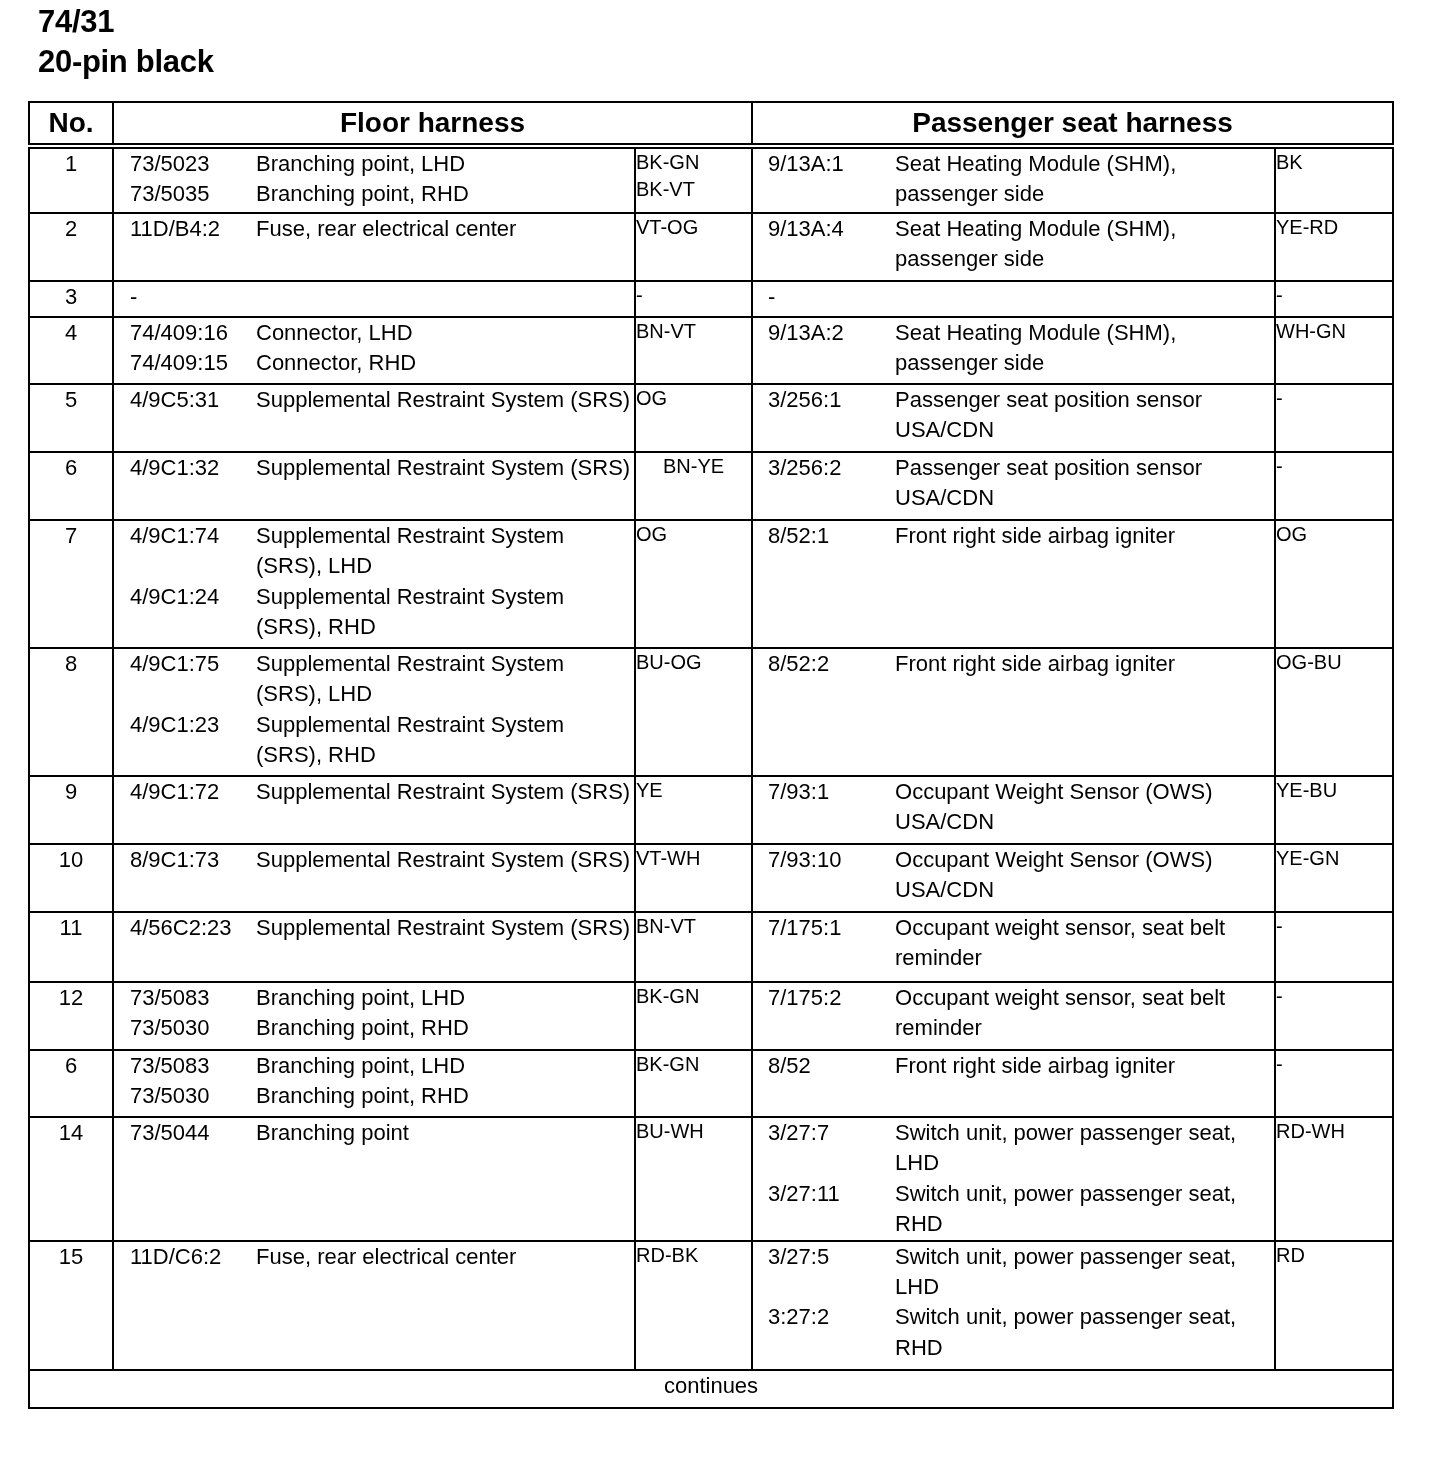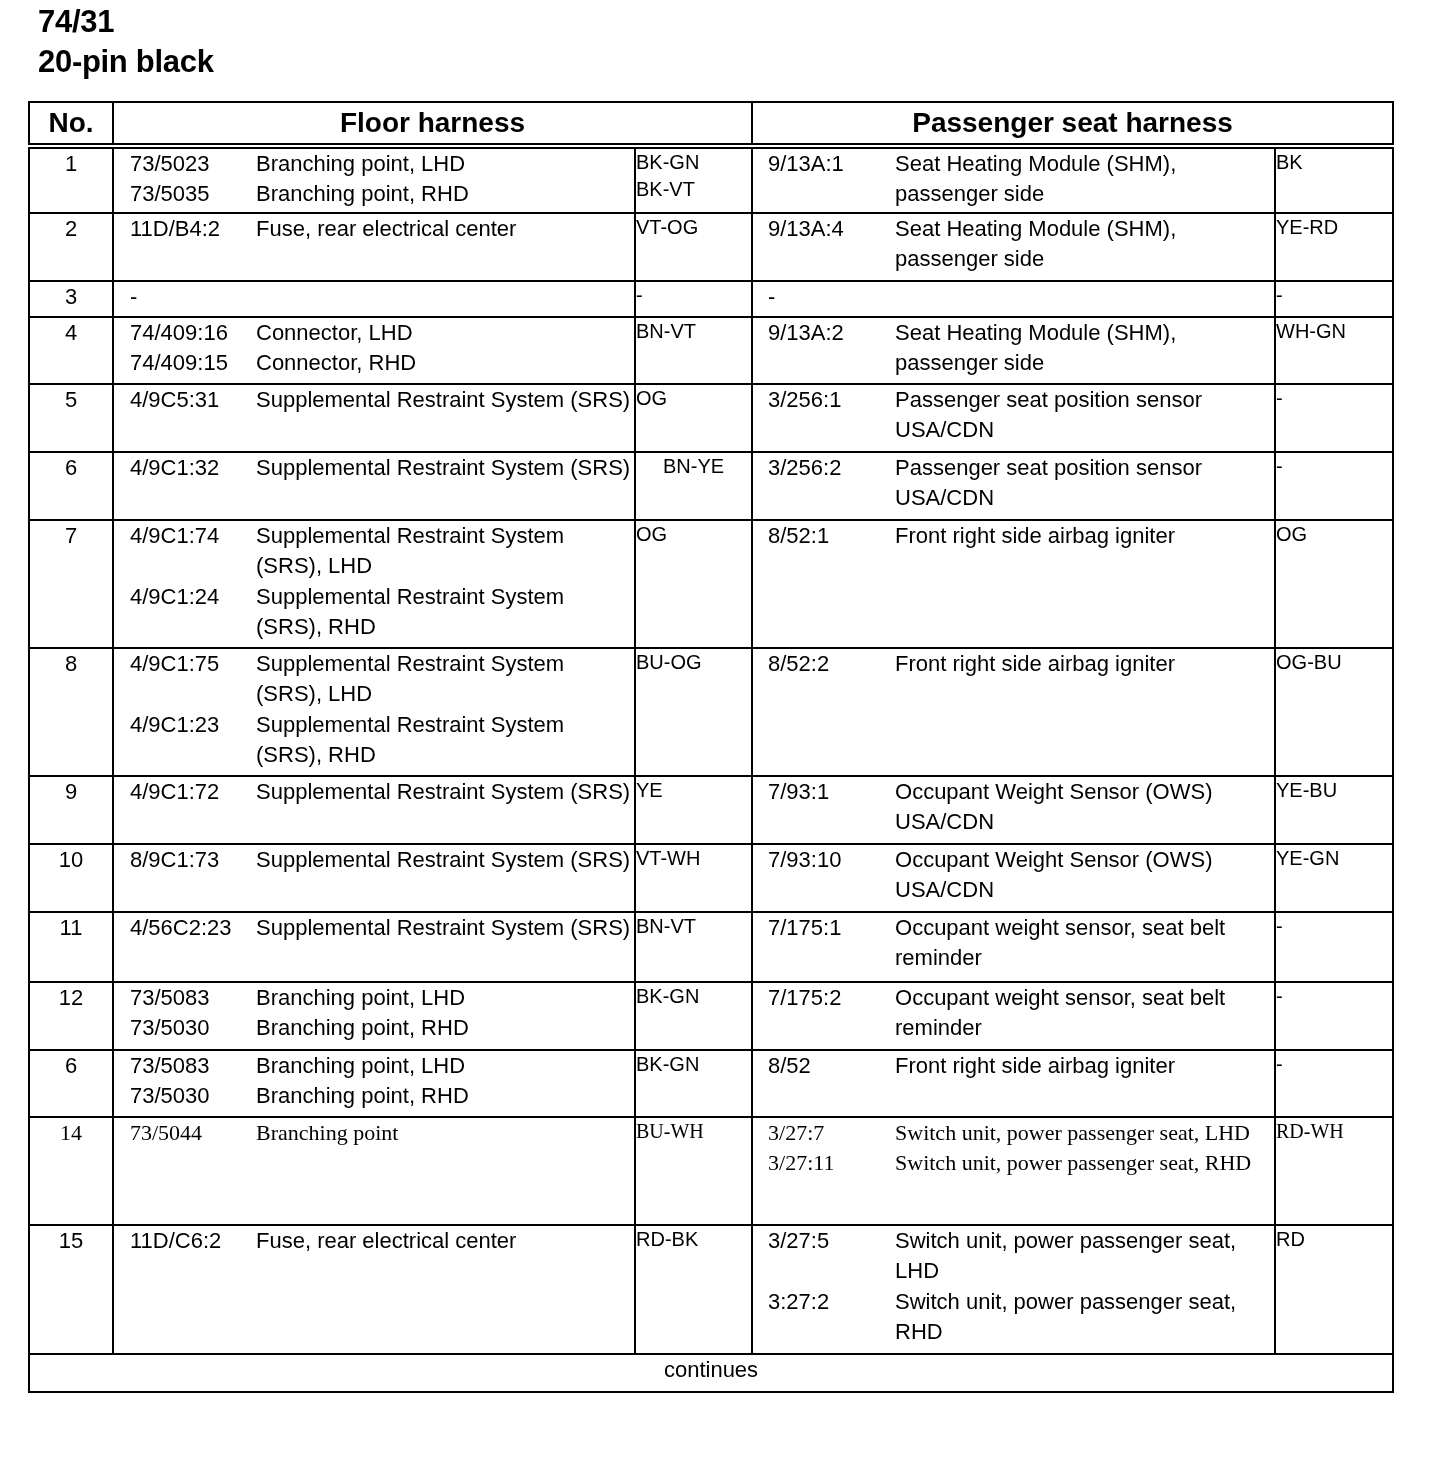--- a/index.html
+++ b/index.html
@@ -351,21 +351,21 @@
         <td class="side side-p">
           <div class="entry">
             <span class="code">8/52</span>
             <span class="desc">Front right side airbag igniter</span>
           </div>
         </td>
         <td class="color color-p">
           <div style="line-height: 27px;">-</div>
         </td>
       </tr>
-      <tr class="body-row" style="height: 108px; font-family: Liberation Serif, serif;">
+      <tr class="body-row" style="height: 108px;">
         <td class="no">14</td>
         <td class="side side-f">
           <div class="entry">
             <span class="code">73/5044</span>
             <span class="desc">Branching point</span>
           </div>
         </td>
         <td class="color color-f">
           <div style="line-height: 27px;">BU-WH</div>
         </td>

